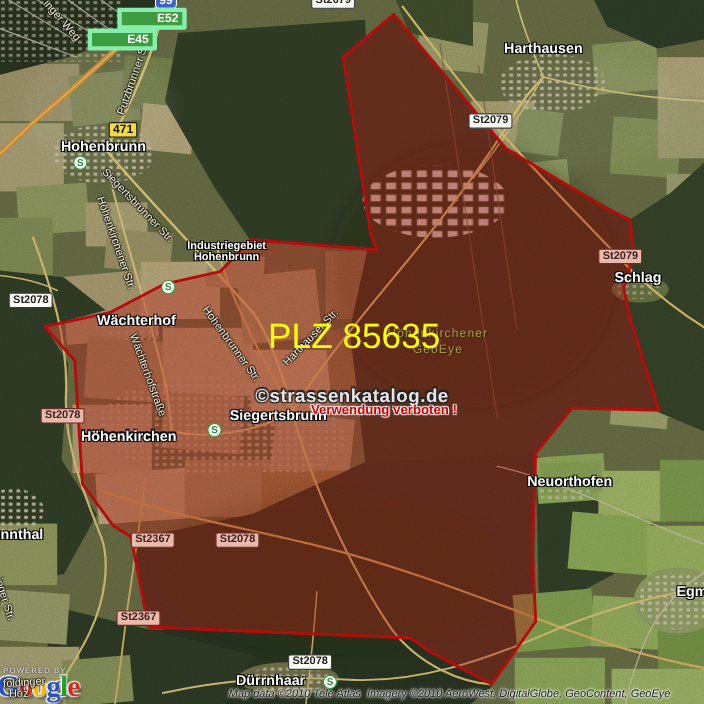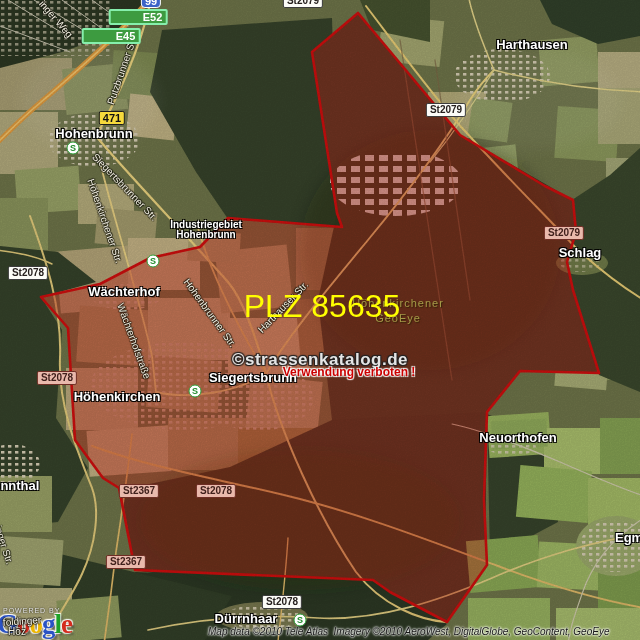--- a/index.html
+++ b/index.html
@@ -14,21 +14,21 @@
   .lbl.left-anchor{transform:none;}
   .street{position:absolute;transform-origin:center;white-space:nowrap;
        color:#f2efe2;font-size:10px;font-weight:normal;
        text-shadow:-1px 0 1px rgba(20,20,10,.9),1px 0 1px rgba(20,20,10,.9),
                    0 -1px 1px rgba(20,20,10,.9),0 1px 1px rgba(20,20,10,.9);}
   .shield{position:absolute;transform:translate(-50%,-50%);white-space:nowrap;
        font-size:10px;font-weight:bold;line-height:12px;padding:0 3px;
        border-radius:2px;}
   .sstr{background:#fcfcf8;border:1px solid #3c3c3c;color:#26201e;}
   .sstr-tint{background:#e9b9ac;border:1px solid #6e2d24;color:#40201c;}
-  .eroad{background:#3d9b40;border:2px solid #86efac;color:#fff;font-size:11px;padding-left:32px;}
+  .eroad{background:#3d9b40;border:4px solid #86efac;color:#fff;font-size:11px;padding-left:32px;}
   .bstr{background:#f6d93c;border:1.5px solid #1d1d1d;color:#111;font-size:11px;}
   .mway{background:#3c63c8;border:1.5px solid #fff;color:#fff;font-size:11px;border-radius:4px;}
   .sicon{position:absolute;transform:translate(-50%,-50%);width:11px;height:11px;
        border-radius:50%;background:#fff;border:1.5px solid #2f9e3a;color:#218a2c;
        font-size:9px;font-weight:bold;line-height:11px;text-align:center;}
   #plz{position:absolute;transform:translate(-50%,-50%);font-size:32px;
        letter-spacing:0px;font-weight:normal;white-space:nowrap;}
   .forestlbl{position:absolute;transform:translate(-50%,-50%);font-size:11px;
        letter-spacing:1px;white-space:nowrap;
        text-shadow:1px 1px 1px rgba(45,32,5,.85);}
@@ -205,21 +205,21 @@
 <div class="street" style="left:78px;top:62px;transform:translate(-50%,-50%) rotate(-71deg);left:122px;top:70px">Putzbrunner Str.</div>
 <div class="street" style="left:125px;top:187px;transform:translate(-50%,-50%) rotate(46deg)">Siegertsbrunner Str.</div>
 <div class="street" style="left:105px;top:221px;transform:translate(-50%,-50%) rotate(71deg)">Höhenkirchener Str.</div>
 <div class="street" style="left:210px;top:313px;transform:translate(-50%,-50%) rotate(54deg)">Hohenbrunner Str.</div>
 <div class="street" style="left:134px;top:341px;transform:translate(-50%,-50%) rotate(70deg)">Wächterhofstraße</div>
 <div class="street" style="left:283px;top:307px;transform:translate(-50%,-50%) rotate(-46deg)">Harthauser Str.</div>
 <div class="street" style="left:56px;top:19px;transform:translate(-50%,-50%) rotate(49deg)">inger Weg</div>
 <div class="street" style="left:4px;top:545px;transform:translate(-50%,-50%) rotate(72deg)">inger Str.</div>
 
 <div class="lbl" style="left:94px;top:133px">Hohenbrunn</div>
-<div class="lbl" style="left:532px;top:44px">Harthausen</div>
+<div class="lbl" style="left:494px;top:44px">Harthausen</div>
 <div class="lbl" style="left:124px;top:291px">Wächterhof</div>
 <div class="lbl" style="left:117px;top:396px">Höhenkirchen</div>
 <div class="lbl" style="left:253px;top:377px">Siegertsbrunn</div>
 <div class="lbl" style="left:580px;top:252px">Schlag</div>
 <div class="lbl" style="left:518px;top:437px">Neuorthofen</div>
 <div class="lbl left-anchor" style="left:615px;top:530px">Egmating</div>
 <div class="lbl left-anchor" style="left:-22px;top:478px">Brunnthal</div>
 <div class="lbl" style="left:246px;top:618px">Dürrnhaar</div>
 <div class="lbl small" style="left:192px;top:224px">Industriegebiet</div>
 <div class="lbl small" style="left:192px;top:234px">Hohenbrunn</div>

